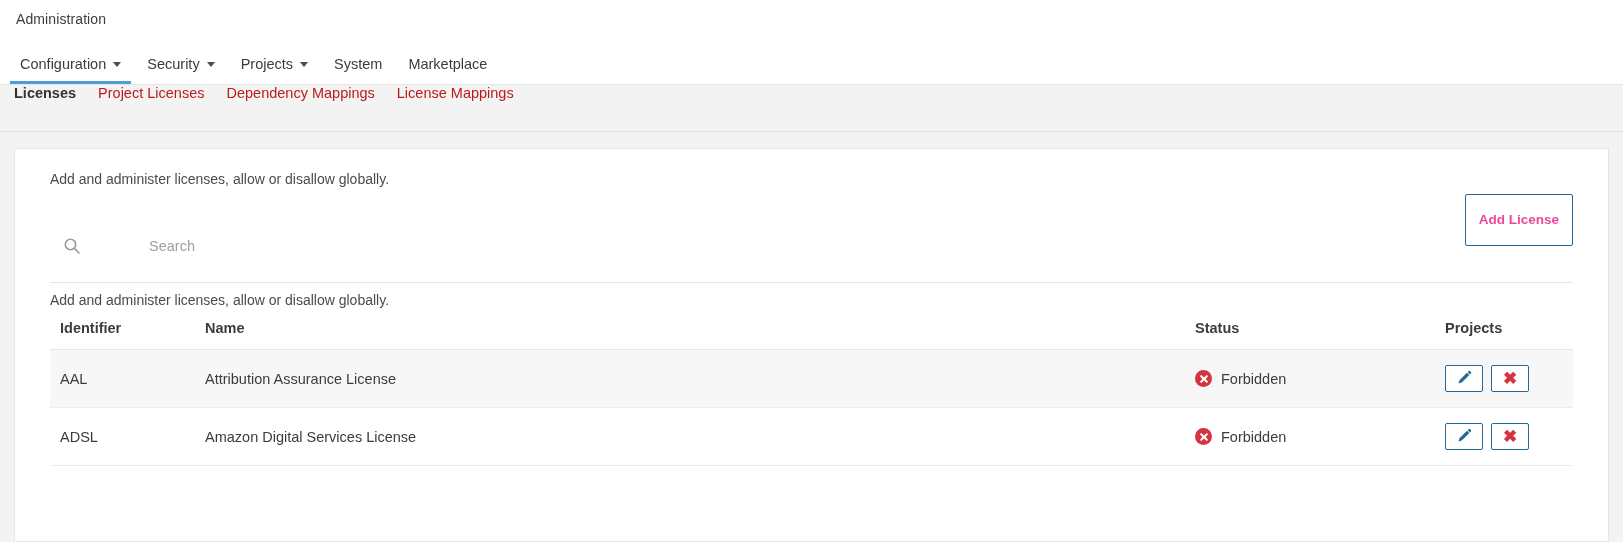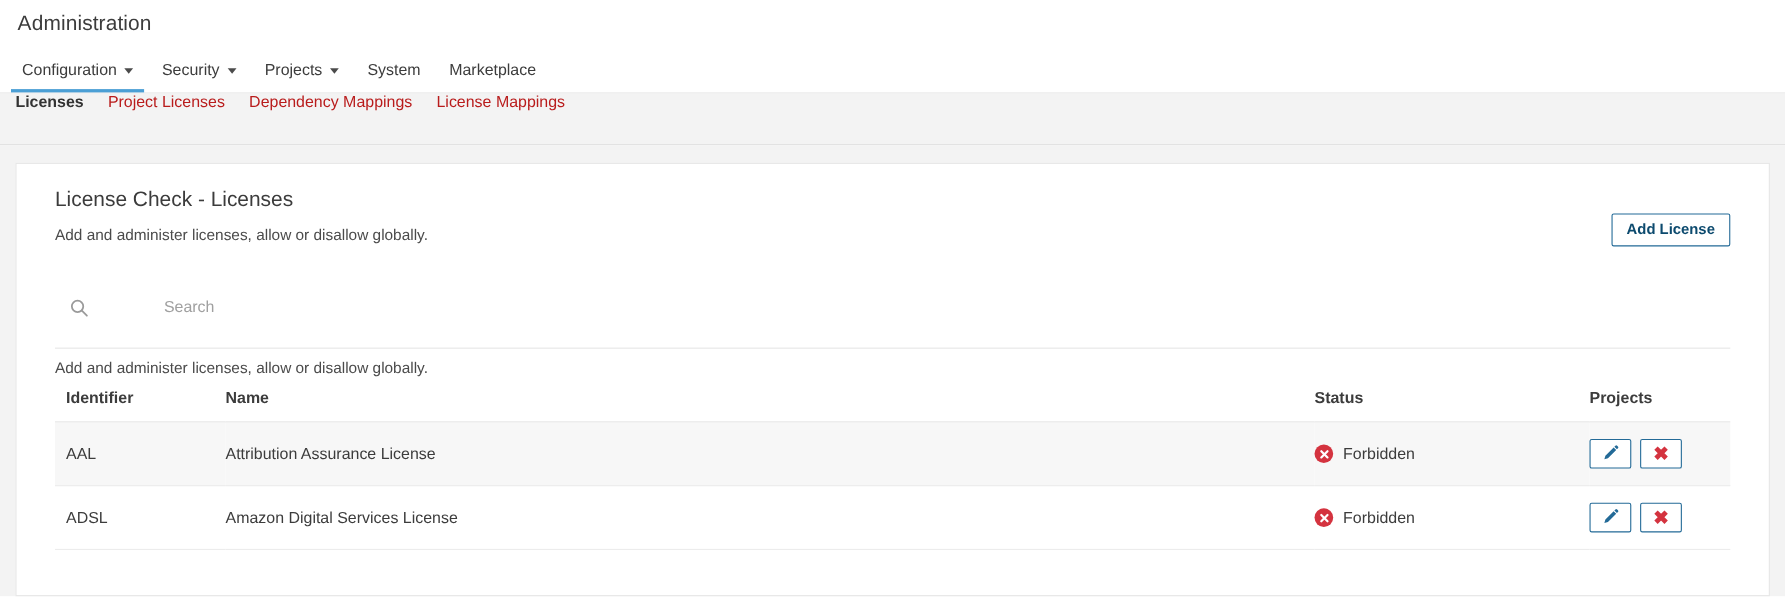--- a/index.html
+++ b/index.html
@@ -14,21 +14,21 @@
 
   
   .top-header {
     height: 85px;
     background: #ffffff;
     border-bottom: 1px solid #e6e6e6;
     padding: 0 16px;
     position: relative;
   }
   .app-title {
-    font-size: 19px;
+    font-size: 14px;
     color: #3c3c3c;
     padding-top: 11px;
     letter-spacing: 0.1px;
   }
   .main-nav {
     position: absolute;
     left: 10px;
     bottom: 0;
     display: flex;
     align-items: flex-end;
@@ -97,24 +97,24 @@
   .card-sub {
     font-size: 14px;
     color: #4b4b4b;
   }
   .add-btn {
     position: absolute;
     right: 0;
     top: 23px;
     border: 1px solid #236a97;
     background: #ffffff;
-    color: #0c4a6e;
+    color: #ec4899;
     font-weight: bold;
     font-size: 13.5px;
-    padding: 7px 13px;
+    padding: 18px 13px;
     border-radius: 2px;
     cursor: pointer;
     font-family: "Liberation Sans", sans-serif;
     line-height: 1;
     text-align: right;
   }
 
   
   .search-row {
     margin-top: 44px;
@@ -249,21 +249,20 @@
       <div class="sub-item active">Licenses</div>
       <div class="sub-item">Project Licenses</div>
       <div class="sub-item">Dependency Mappings</div>
       <div class="sub-item">License Mappings</div>
     </div>
 
   <div class="body-area">
     <div class="card">
 
       <div class="card-head">
-        <h1 class="card-title">License Check - Licenses</h1>
         <div class="card-sub">Add and administer licenses, allow or disallow globally.</div>
         <button class="add-btn">Add License</button>
       </div>
 
       <div class="search-row">
         <span class="search-icon">
           <svg viewBox="0 0 18 18" width="18" height="18" fill="none" stroke="#9a9a9a" stroke-width="1.6">
             <circle cx="7.5" cy="7.5" r="5.2"></circle>
             <line x1="11.4" y1="11.4" x2="16" y2="16" stroke-linecap="round"></line>
           </svg>

